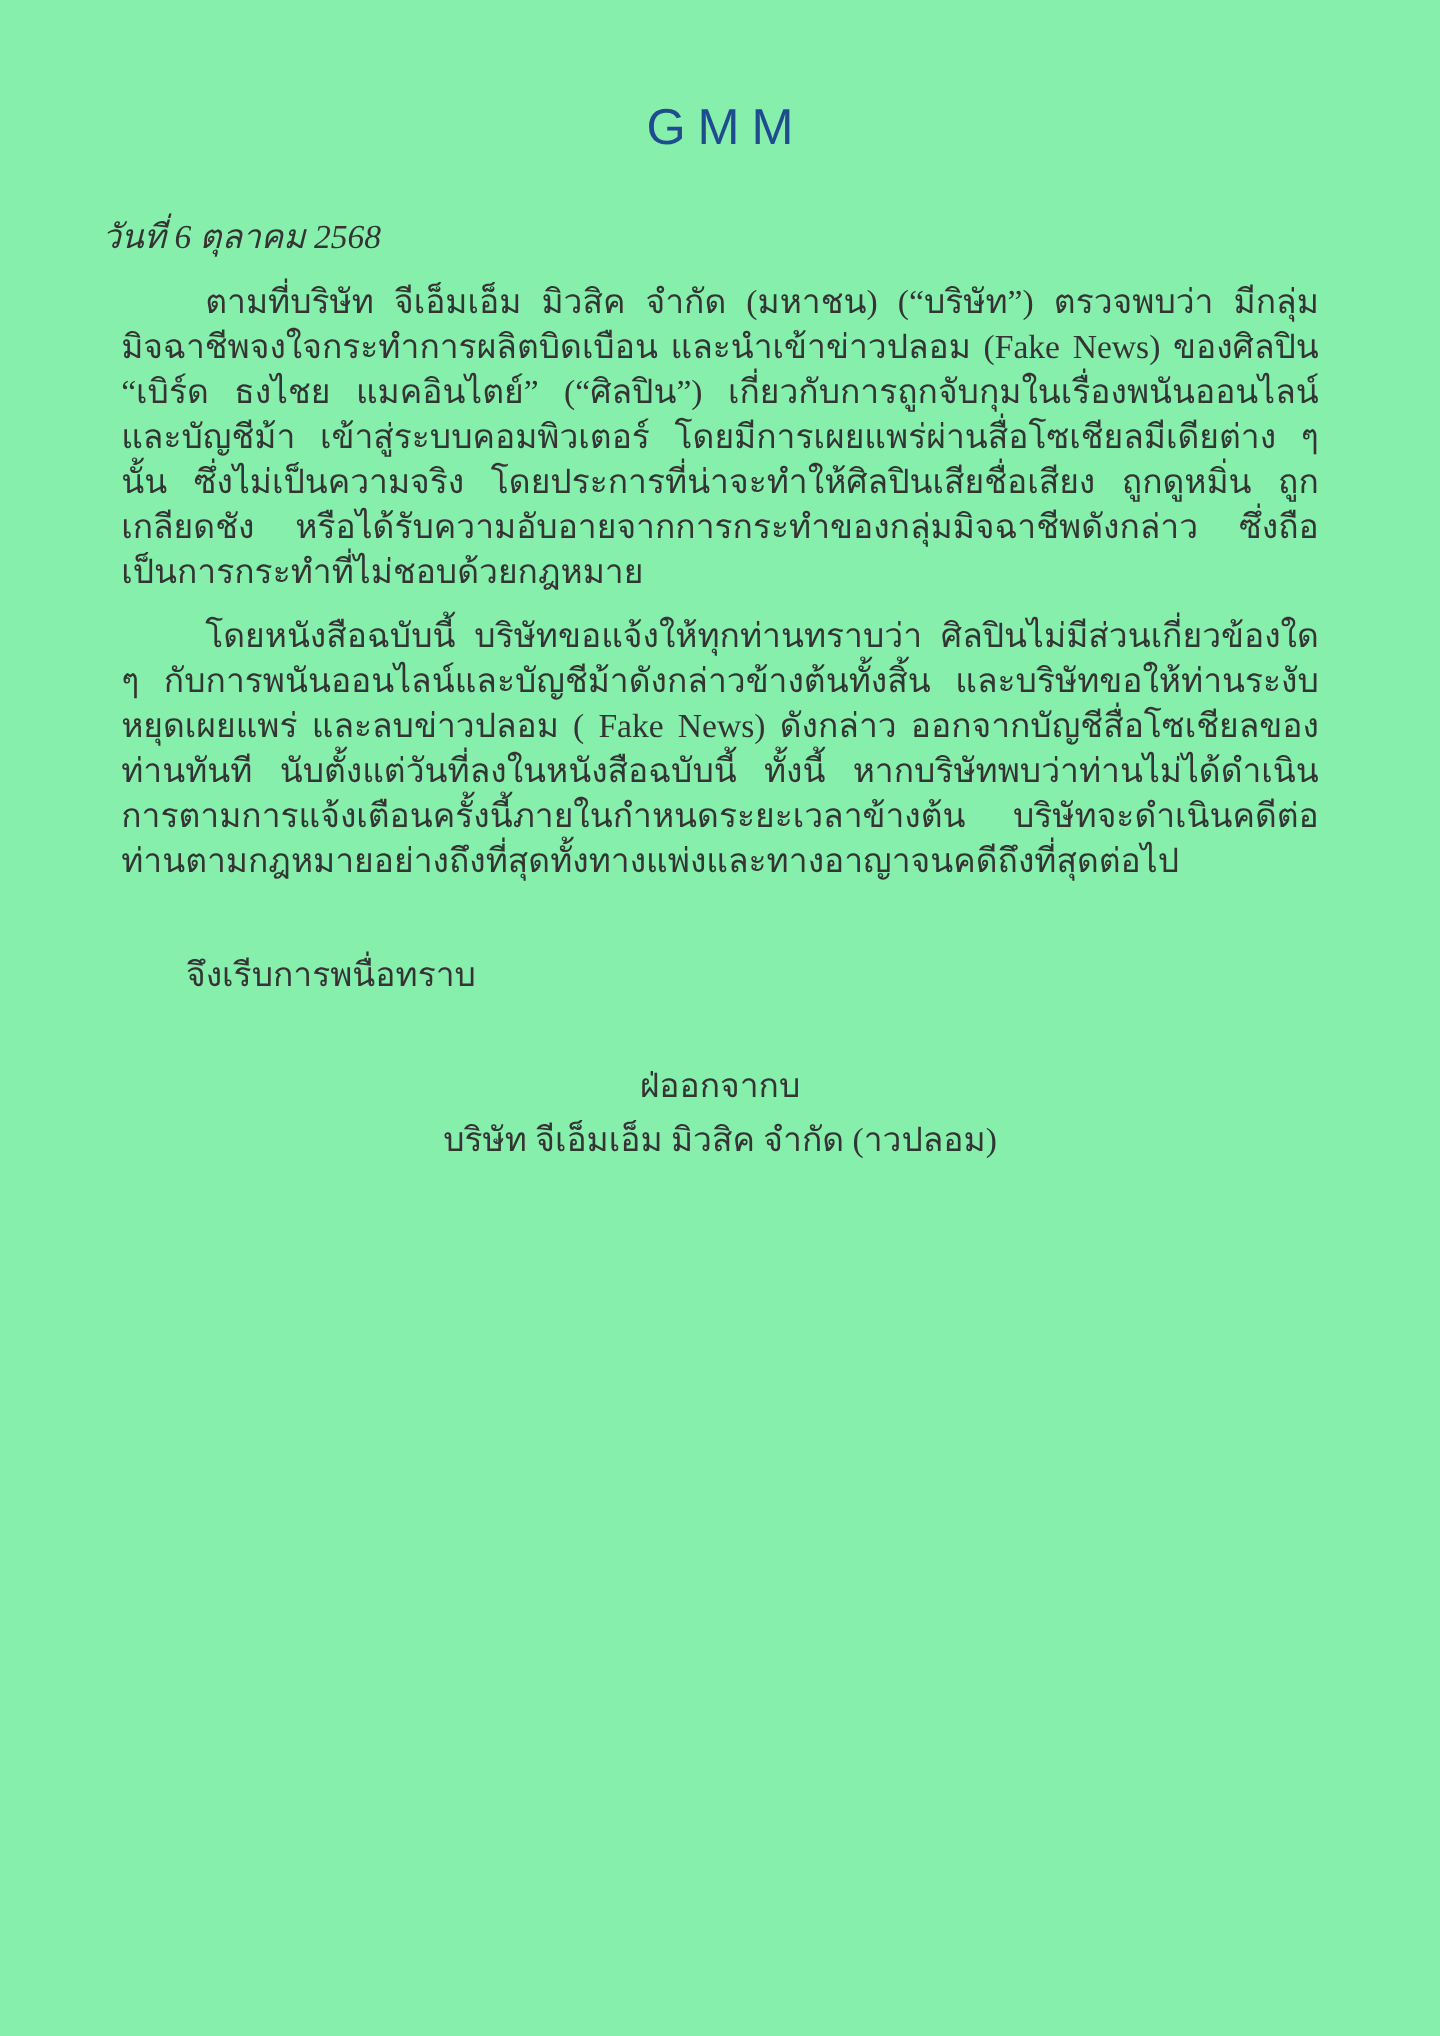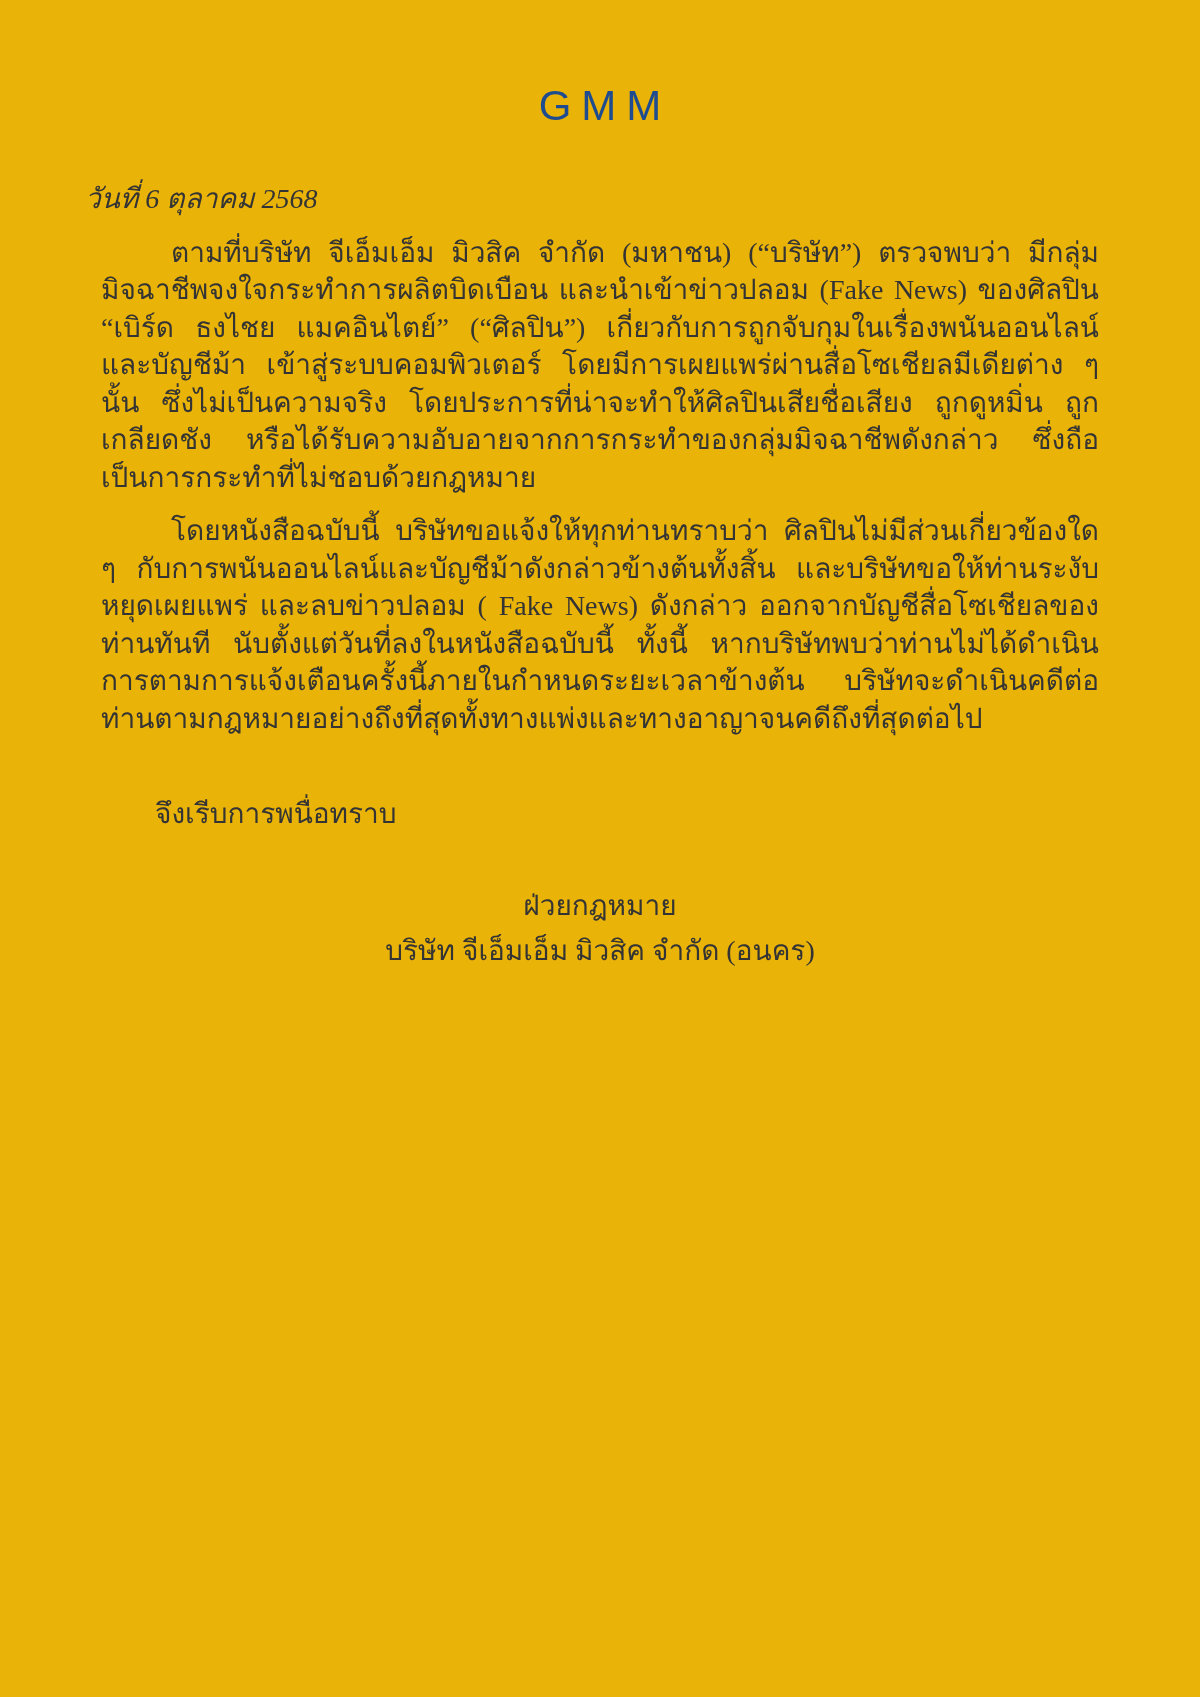--- a/index.html
+++ b/index.html
@@ -5,21 +5,21 @@
   html, body {
     margin: 0;
     padding: 0;
     background: #e9e9e9;
   }
   .page {
     position: relative;
     width: 1200px;
     height: 1697px;
     margin: 0 auto;
-    background: #eab308;
+    background: #86efac;
     font-family: "Liberation Serif", serif;
     color: #343434;
     overflow: hidden;
   }
   .logo {
     padding-top: 86px;
     text-align: center;
     color: #1f4c8f;
     font-family: "Liberation Sans", sans-serif;
     user-select: none;
@@ -78,18 +78,18 @@
 
     <div class="date-line">วันที่ 6 ตุลาคม 2568</div>
 
     <p class="para para-1">ตามที่บริษัท จีเอ็มเอ็ม มิวสิค จำกัด (มหาชน) (“บริษัท”) ตรวจพบว่า มีกลุ่มมิจฉาชีพจงใจกระทำการผลิตบิดเบือน และนำเข้าข่าวปลอม (Fake News) ของศิลปิน “เบิร์ด ธงไชย แมคอินไตย์” (“ศิลปิน”) เกี่ยวกับการถูกจับกุมในเรื่องพนันออนไลน์ และบัญชีม้า เข้าสู่ระบบคอมพิวเตอร์ โดยมีการเผยแพร่ผ่านสื่อโซเชียลมีเดียต่าง ๆ นั้น ซึ่งไม่เป็นความจริง โดยประการที่น่าจะทำให้ศิลปินเสียชื่อเสียง ถูกดูหมิ่น ถูกเกลียดชัง หรือได้รับความอับอายจากการกระทำของกลุ่มมิจฉาชีพดังกล่าว ซึ่งถือเป็นการกระทำที่ไม่ชอบด้วยกฎหมาย</p>
 
     <p class="para para-2">โดยหนังสือฉบับนี้ บริษัทขอแจ้งให้ทุกท่านทราบว่า ศิลปินไม่มีส่วนเกี่ยวข้องใด ๆ กับการพนันออนไลน์และบัญชีม้าดังกล่าวข้างต้นทั้งสิ้น และบริษัทขอให้ท่านระงับ หยุดเผยแพร่ และลบข่าวปลอม ( Fake News) ดังกล่าว ออกจากบัญชีสื่อโซเชียลของท่านทันที นับตั้งแต่วันที่ลงในหนังสือฉบับนี้ ทั้งนี้ หากบริษัทพบว่าท่านไม่ได้ดำเนินการตามการแจ้งเตือนครั้งนี้ภายในกำหนดระยะเวลาข้างต้น บริษัทจะดำเนินคดีต่อท่านตามกฎหมายอย่างถึงที่สุดทั้งทางแพ่งและทางอาญาจนคดีถึงที่สุดต่อไป</p>
 
     <p class="closing">จึงเรีบการพนื่อทราบ</p>
 
     <div class="signature">
-      <div>ฝ่วยกฎหมาย</div>
-      <div>บริษัท จีเอ็มเอ็ม มิวสิค จำกัด (อนคร)</div>
+      <div>ฝ่ออกจากบ</div>
+      <div>บริษัท จีเอ็มเอ็ม มิวสิค จำกัด (าวปลอม)</div>
     </div>
 
   </div>
 </div>
 
 </body></html>

